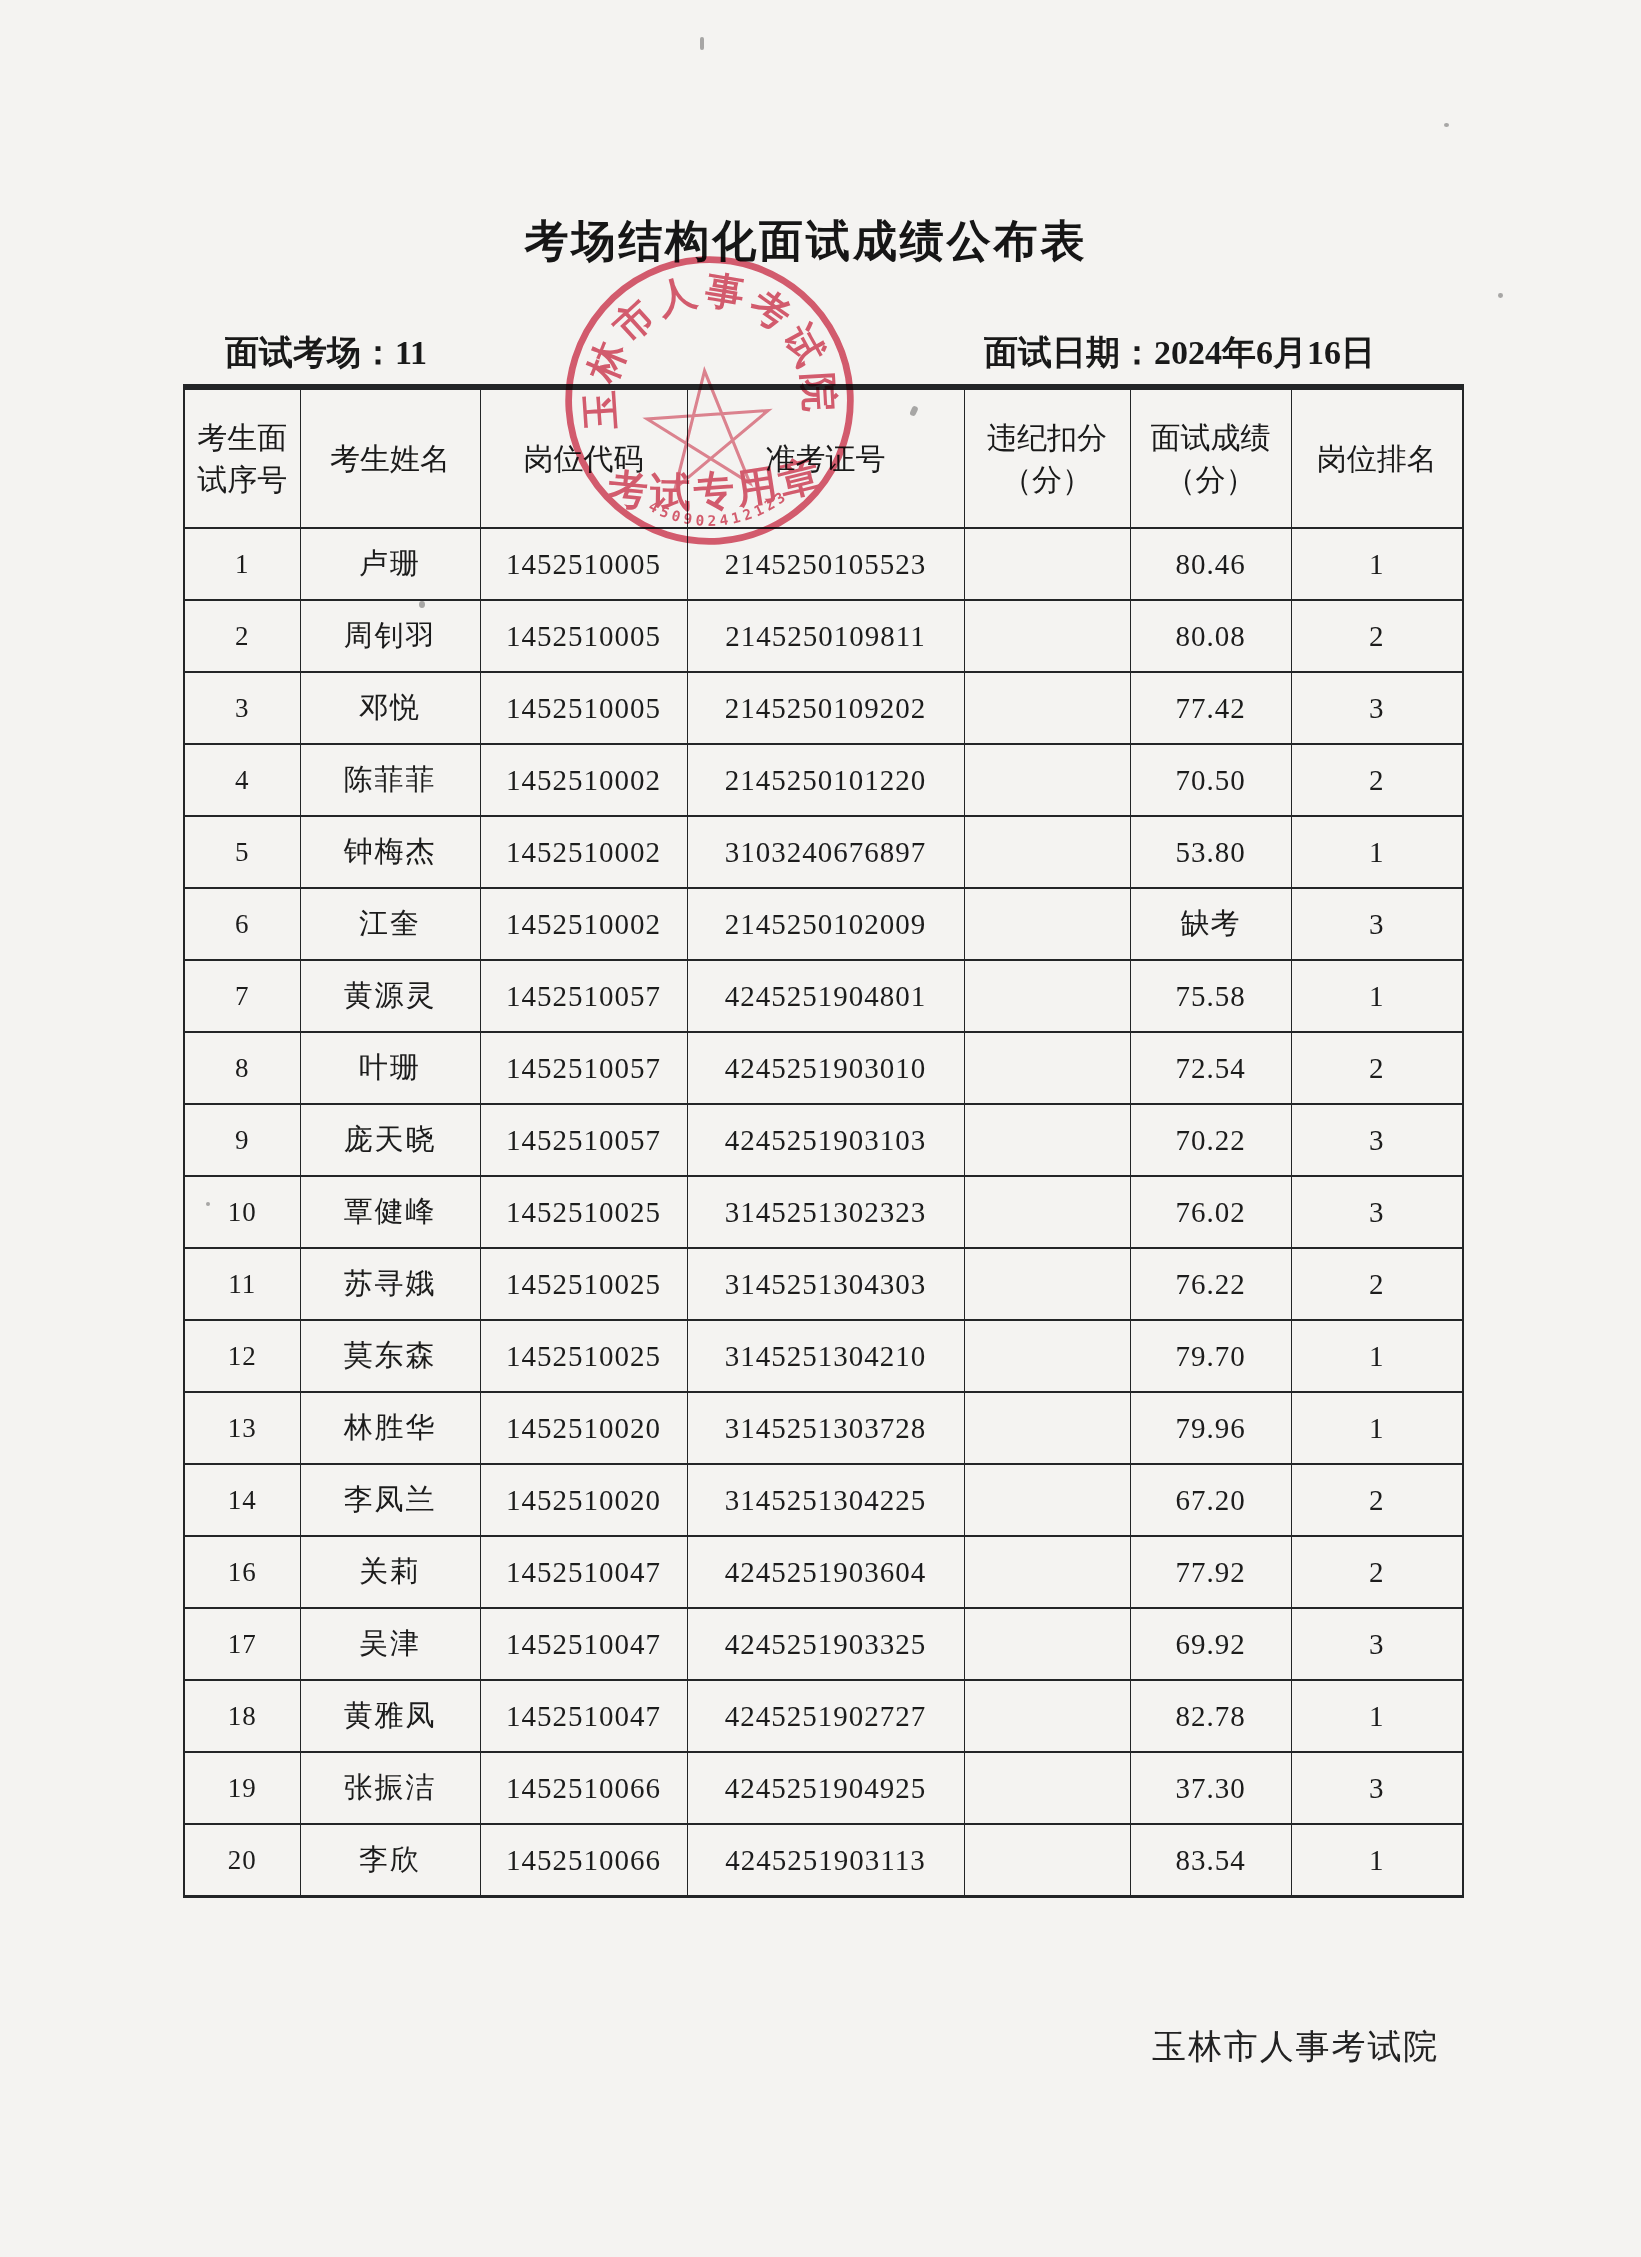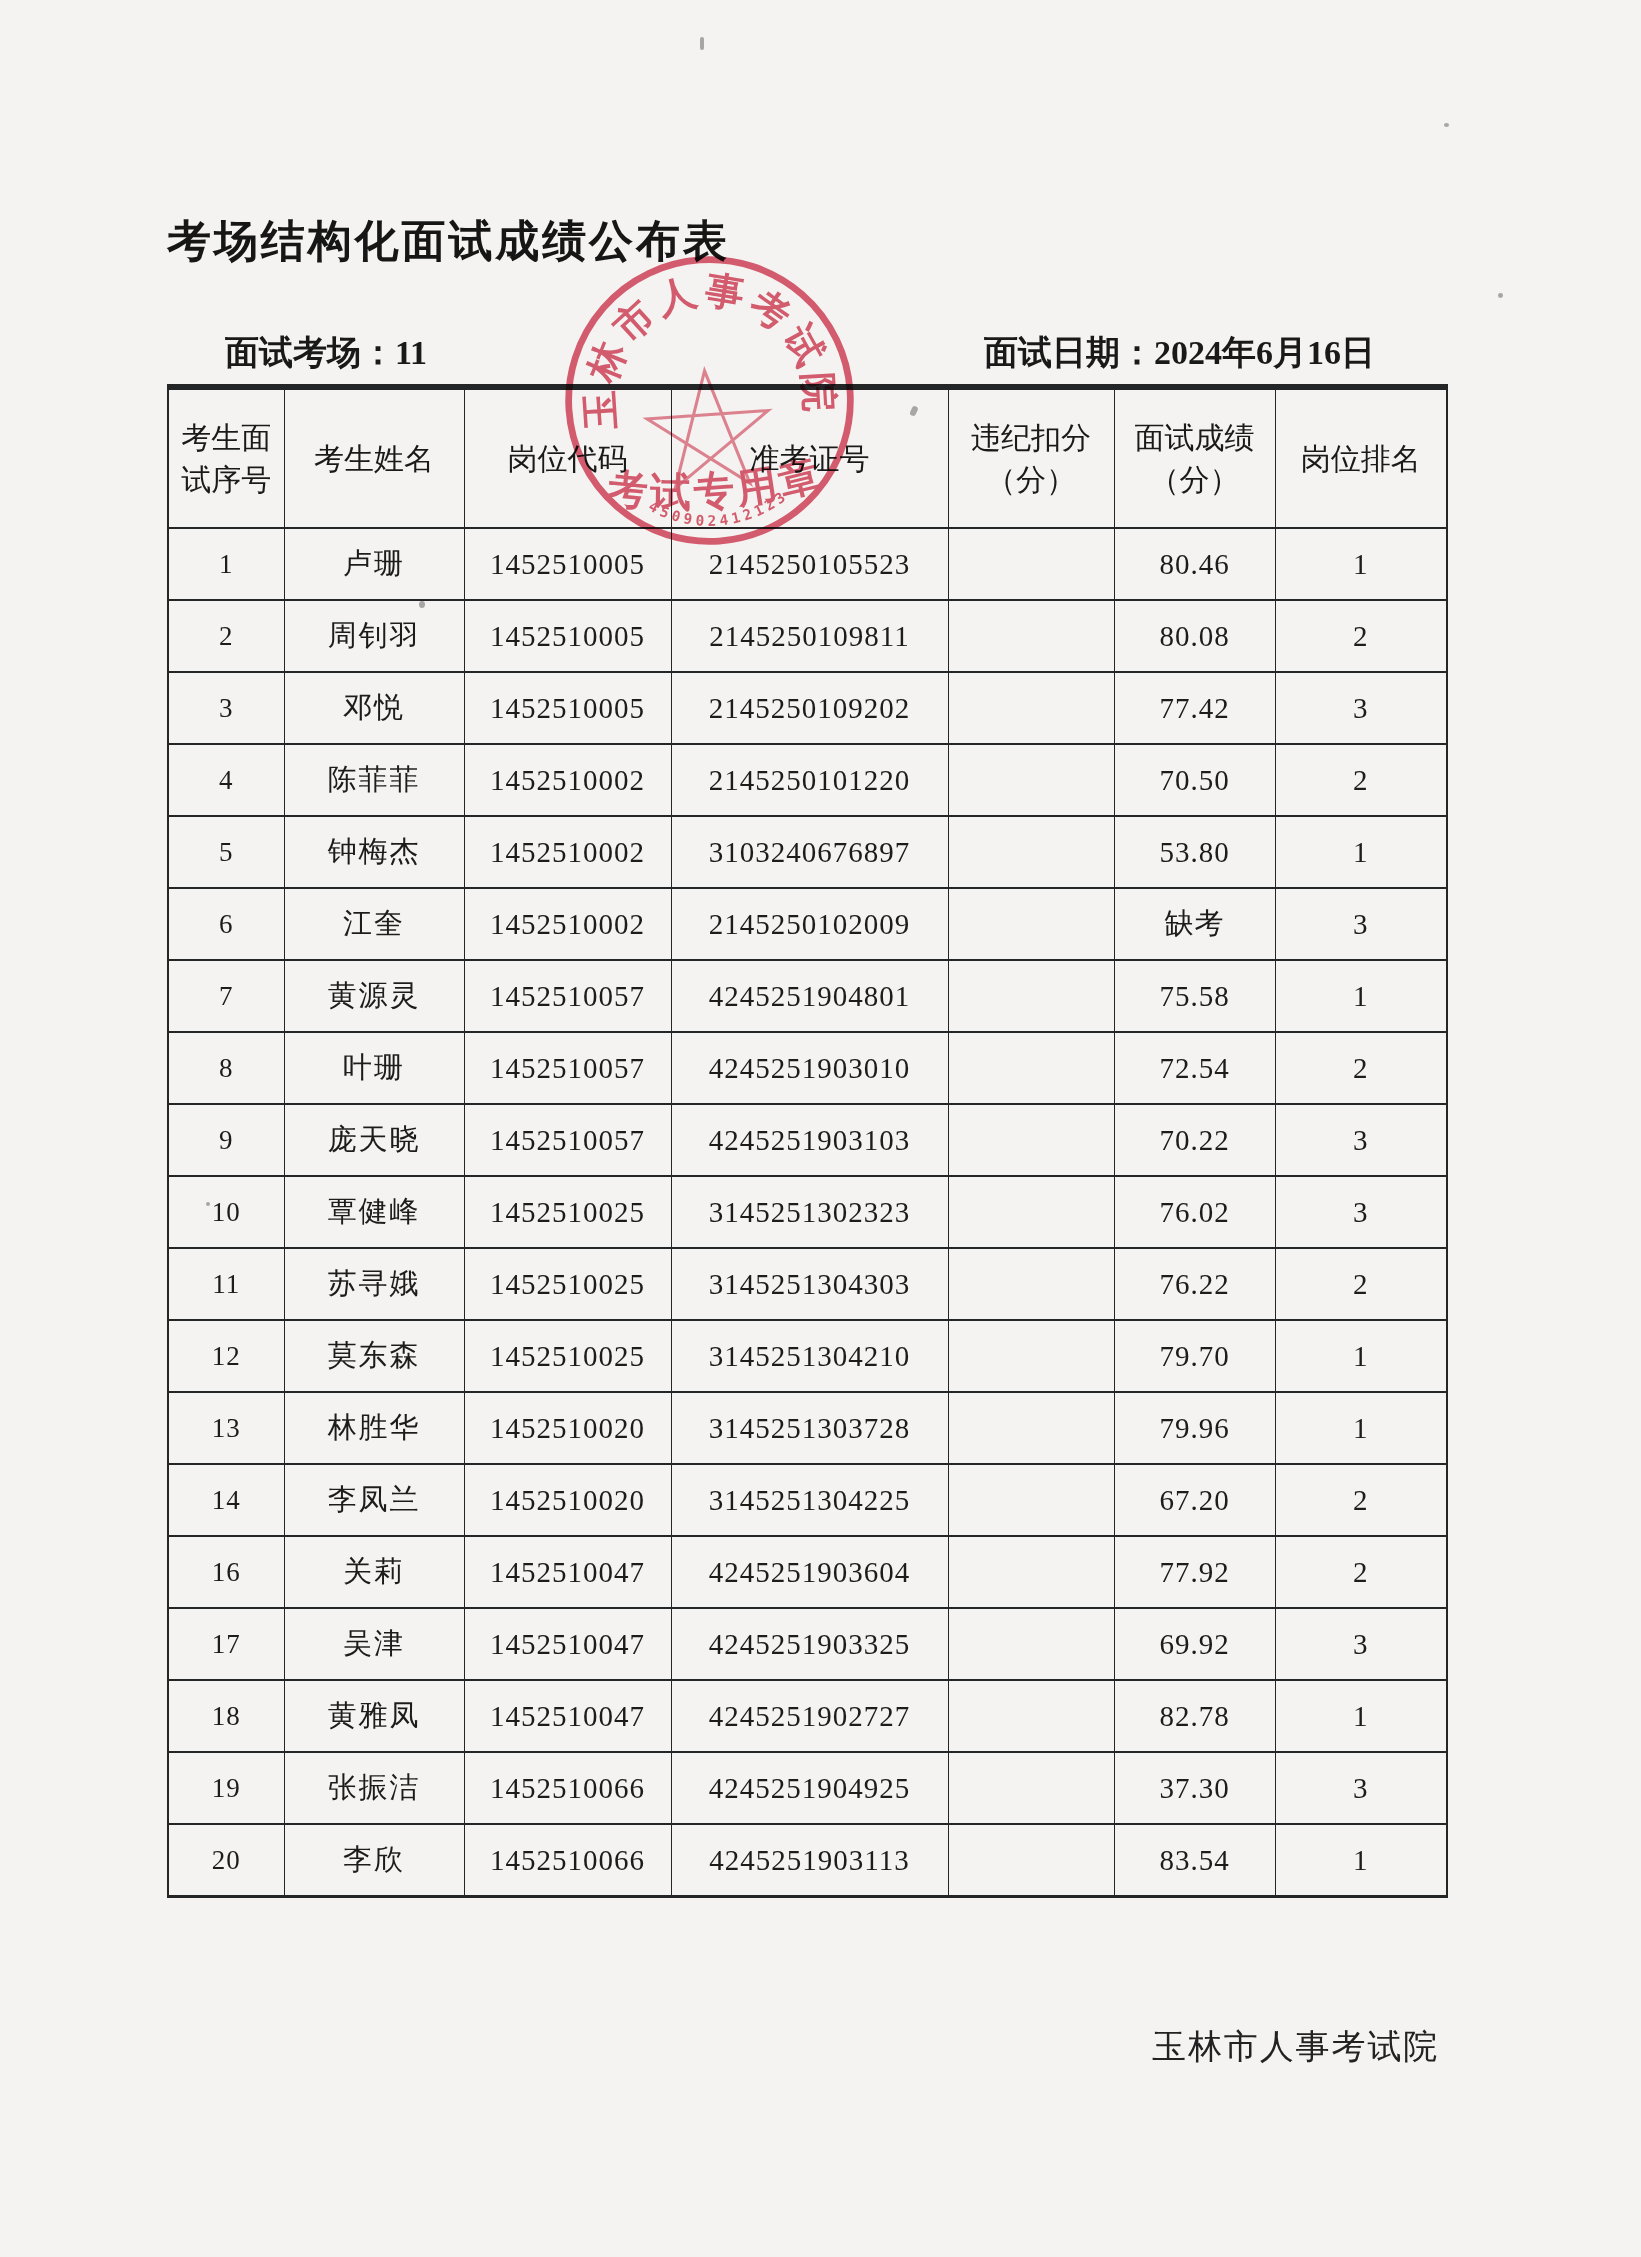--- a/index.html
+++ b/index.html
@@ -6,34 +6,34 @@
   body {
     width:1641px; height:2257px;
     background:#f4f3f1;
     font-family:"Liberation Serif","DejaVu Serif",serif;
     color:#1c1c1c;
     position:relative; overflow:hidden;
   }
   .wrap { position:absolute; left:167px; top:0; width:1278px; height:2257px; }
   .doc-title {
     position:absolute; top:212px; left:0; width:100%;
-    text-align:left;
+    text-align:center;
     font-family:"Liberation Sans","DejaVu Sans",sans-serif;
     font-weight:700; font-size:44px; letter-spacing:2.9px;
     color:#161616;
   }
   .meta-row {
     position:absolute; top:330px; left:0; width:100%; height:44px;
     font-family:Liberation Serif, serif;
     font-weight:700; font-size:34px; color:#191919;
   }
   .meta-venue { position:absolute; left:58px; top:0; white-space:nowrap; }
   .meta-date  { position:absolute; right:70px; top:0; white-space:nowrap; }
   table.score {
-    position:absolute; top:384px; left:0; width:1278px;
+    position:absolute; top:384px; left:16px; width:1278px;
     border-collapse:collapse; table-layout:fixed;
     border:2.9px solid #232527;
     border-top-width:6.8px;
     border-bottom-width:3.9px;
   }
   table.score th, table.score td {
     border:1.9px solid #232527;
     border-top-width:2.9px; border-bottom-width:2.9px;
     text-align:center; vertical-align:middle;
     padding:0; font-weight:400;

